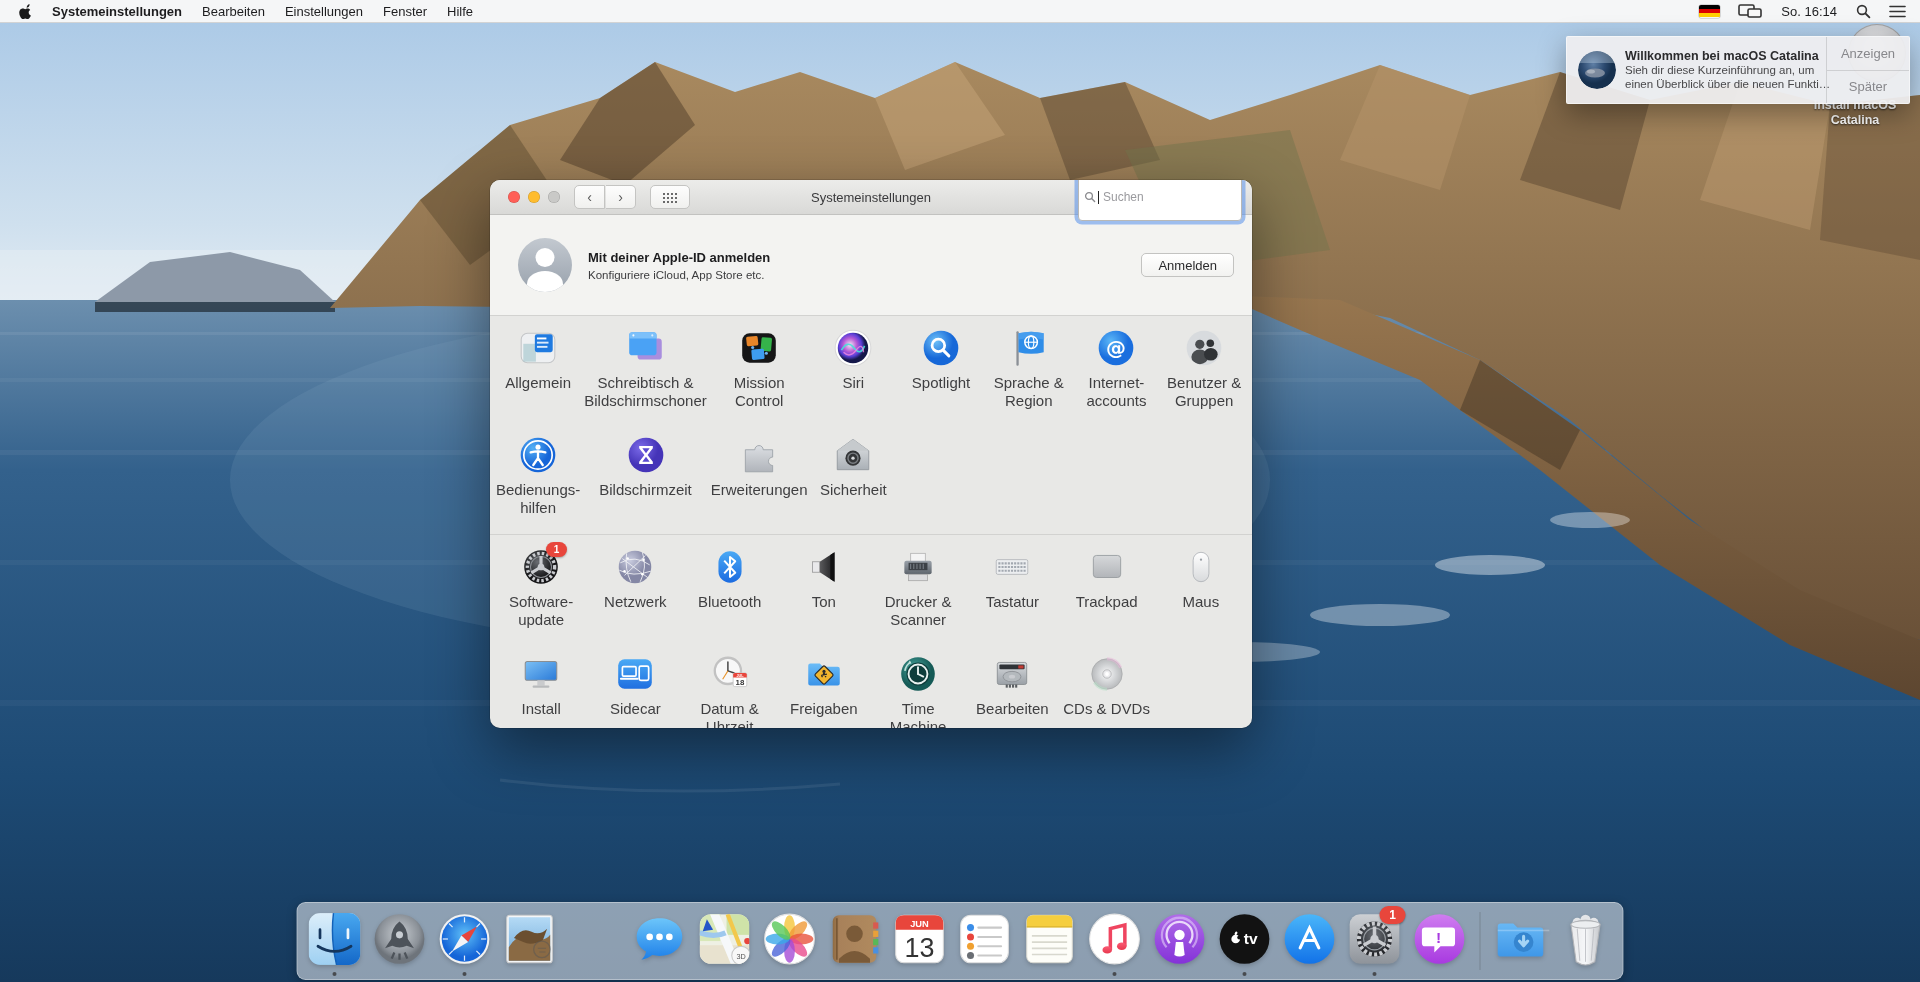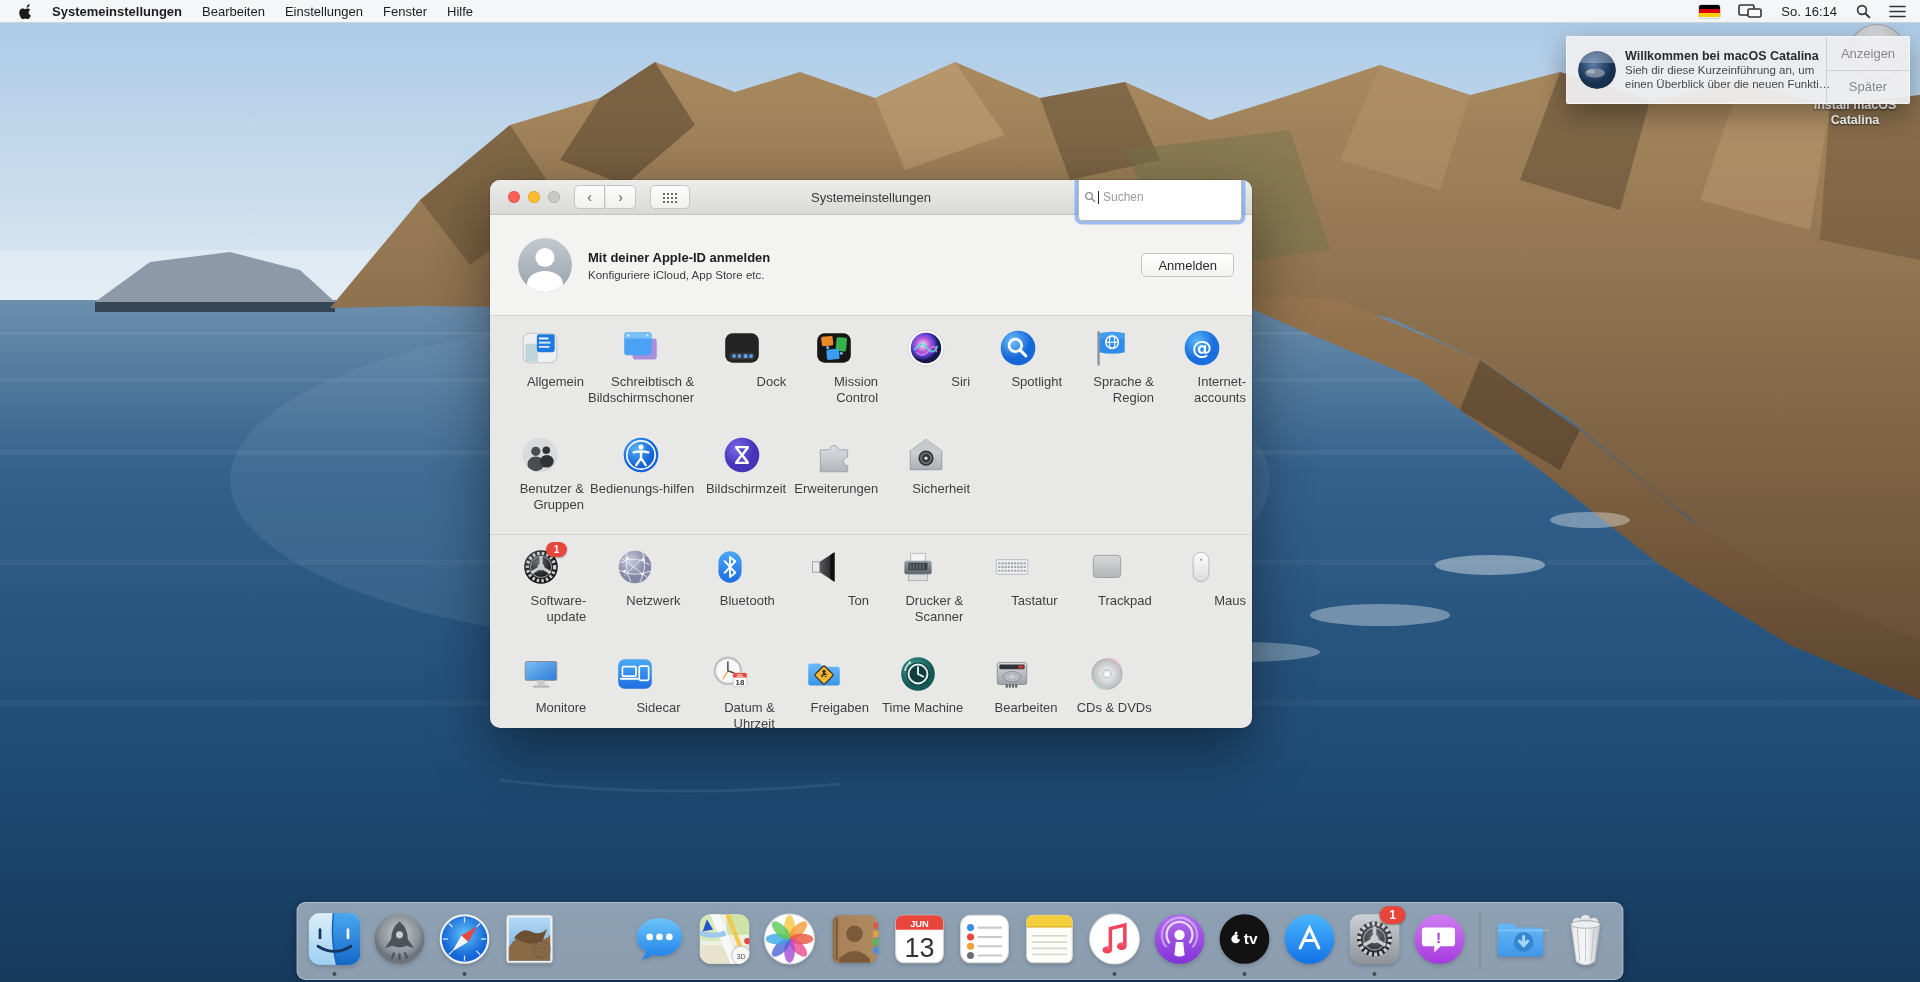--- a/index.html
+++ b/index.html
@@ -87,21 +87,21 @@
   .pref-groups{padding:0;}
   .pref-group{display:grid;grid-template-columns:repeat(8,1fr);padding:2px 4px;}
   .group-divider{height:1px;background:#d2d2d0;margin:0;}
   .pref-item{height:98px;display:flex;flex-direction:column;align-items:center;
     justify-content:flex-start;padding-top:9px;cursor:default;}
   .pi{position:relative;width:42px;height:42px;display:flex;align-items:center;justify-content:center;}
   .pi svg{width:42px;height:42px;display:block;}
   .badge{position:absolute;top:-4px;right:-5px;min-width:15px;height:15px;border-radius:8px;
     background:#e8463c;color:#fff;font-size:10px;font-weight:bold;display:flex;
     align-items:center;justify-content:center;padding:0 3px;box-shadow:0 1px 2px rgba(0,0,0,.3);}
-  .pref-label{margin-top:5px;font-size:13px;color:#3f3f41;text-align:right;line-height:1.22;
+  .pref-label{margin-top:5px;font-size:15px;color:#3f3f41;text-align:center;line-height:1.22;
     width:100%;padding:0 2px;box-sizing:border-box;}
   
   .dock{position:absolute;left:50%;transform:translateX(-50%);bottom:2px;height:76px;z-index:25;
     background:rgba(238,240,244,.55);border:1px solid rgba(255,255,255,.35);
     border-radius:9px;display:flex;align-items:center;padding:0 8px;gap:7px;
     box-shadow:0 2px 10px rgba(0,0,0,.25);}
   .dock-item{position:relative;width:58px;height:58px;flex:none;margin-top:-4px;}
   .dock-item svg{width:58px;height:58px;display:block;filter:drop-shadow(0 2px 2px rgba(0,0,0,.18));}
   .dock-dot{position:absolute;left:50%;transform:translateX(-50%);bottom:-8px;width:4px;height:4px;
     border-radius:50%;background:#3c3c3e;opacity:.85;}
@@ -321,33 +321,20 @@
                 <path d="M4 8 q0-3 3-3 h20 q3 0 3 3 v3 H4 Z" fill="#7cc0fa"></path>
                 <circle cx="8" cy="8" r="1" fill="#fff" opacity=".9"></circle>
                 <circle cx="26" cy="8" r="1" fill="#fff" opacity=".7"></circle>
               </svg>
             </div>
             <div class="pref-label">Schreibtisch &amp; Bildschirmschoner</div>
           </div>
           <div class="pref-item">
             <div class="pi">
               <svg viewBox="0 0 40 40">
-                <rect x="4" y="6" width="32" height="28" rx="7" fill="#232324"></rect>
-                <rect x="8" y="24.5" width="24" height="6.5" rx="3" fill="#3a3a3c"></rect>
-                <circle cx="12.5" cy="27.7" r="1.8" fill="#58a6f0"></circle>
-                <circle cx="17.5" cy="27.7" r="1.8" fill="#58a6f0"></circle>
-                <rect x="21.6" y="25.9" width="3.6" height="3.6" rx=".8" fill="#58a6f0"></rect>
-                <circle cx="28.5" cy="27.7" r="1.8" fill="#58a6f0"></circle>
-              </svg>
-            </div>
-            <div class="pref-label">Dock</div>
-          </div>
-          <div class="pref-item">
-            <div class="pi">
-              <svg viewBox="0 0 40 40">
                 <rect x="4" y="6" width="32" height="28" rx="7" fill="#161617"></rect>
                 <rect x="8" y="9" width="11" height="9" rx="1.5" fill="#e8862a" transform="rotate(-6 13 13)"></rect>
                 <rect x="22" y="10" width="10" height="13" rx="1.5" fill="#35b34a" transform="rotate(5 27 16)"></rect>
                 <rect x="13" y="21" width="12" height="10" rx="1.5" fill="#3e9df0" transform="rotate(-5 19 26)"></rect>
                 <circle cx="14" cy="19.5" r="1.5" fill="#6cb2f2"></circle>
                 <circle cx="27" cy="25" r="1.5" fill="#6cb2f2"></circle>
               </svg>
             </div>
             <div class="pref-label">Mission Control</div>
           </div>
@@ -653,21 +640,21 @@
                   <linearGradient id="pdp" x1="0" y1="0" x2="1" y2="1">
                     <stop offset="0" stop-color="#7cc0f5"></stop>
                     <stop offset="1" stop-color="#2a7ad8"></stop>
                   </linearGradient>
                 </defs>
                 <rect x="5" y="8" width="30" height="18" rx="2" fill="url(#pdp)" stroke="#8a8e92" stroke-width="1"></rect>
                 <rect x="16.5" y="26" width="7" height="5" fill="#c9cbcd"></rect>
                 <rect x="12" y="31" width="16" height="2.2" rx="1" fill="#b8babc"></rect>
               </svg>
             </div>
-            <div class="pref-label">Monitore</div>
+            <div class="pref-label">Install</div>
           </div>
           <div class="pref-item">
             <div class="pi">
               <svg viewBox="0 0 40 40">
                 <defs>
                   <linearGradient id="psc" x1="0" y1="0" x2="0" y2="1">
                     <stop offset="0" stop-color="#4aa9f5"></stop>
                     <stop offset="1" stop-color="#1f6fe0"></stop>
                   </linearGradient>
                 </defs>

